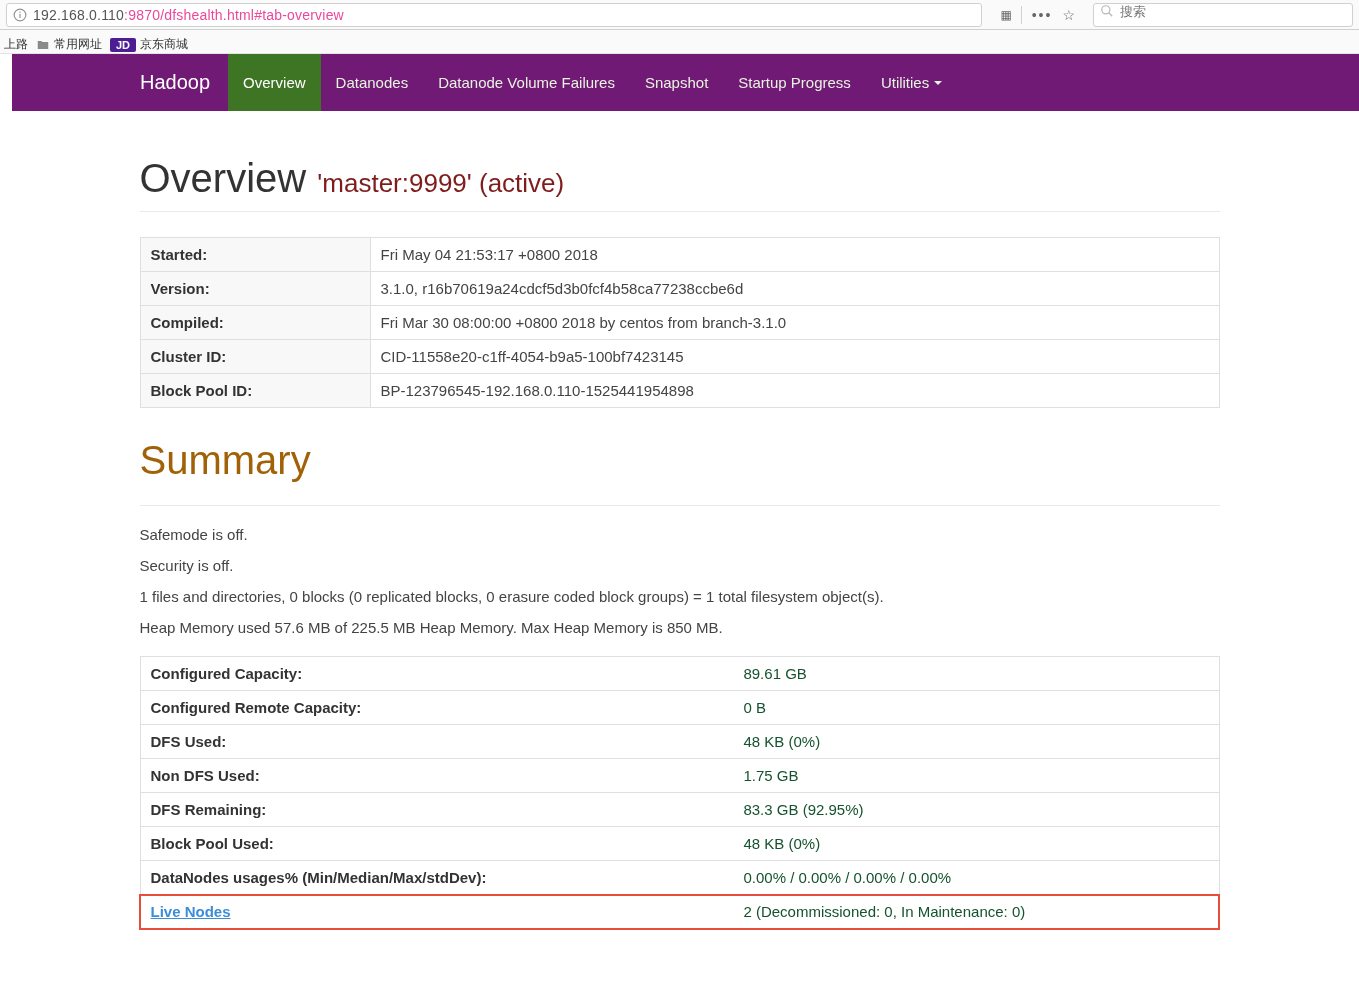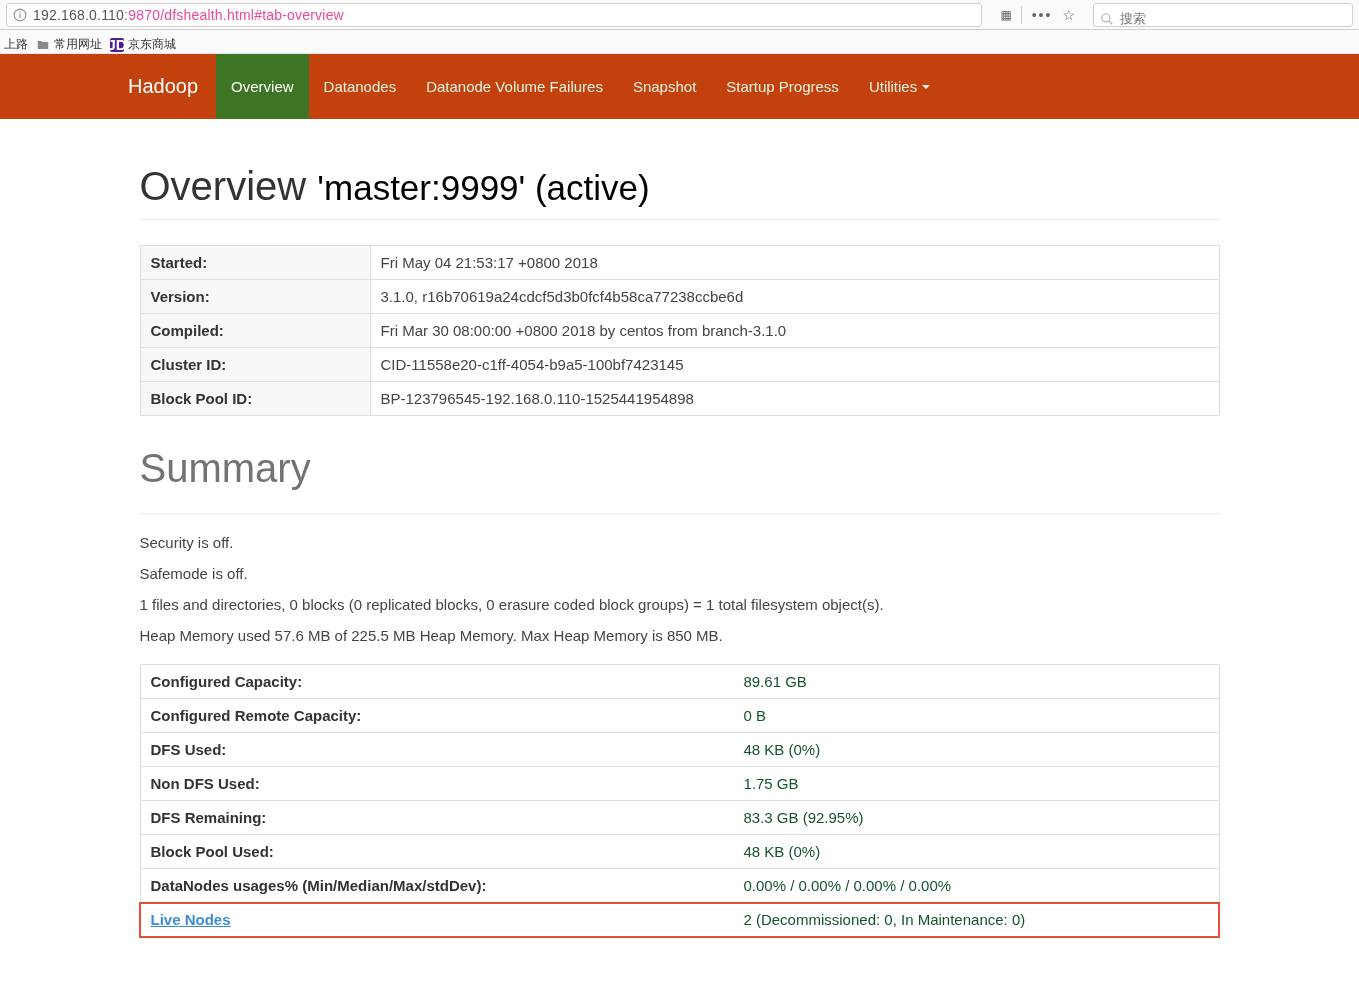--- a/index.html
+++ b/index.html
@@ -7,42 +7,42 @@
 
 
 .browser-chrome { height: 30px; border-bottom: 1px solid #d0d0d0; display: flex; align-items: center; padding: 0 6px; background: #fafafa; gap: 8px; }
 .addr-wrap { flex: 1; display: flex; align-items: center; border: 1px solid #d0d0d0; border-radius: 3px; background: #fff; height: 24px; padding: 0 6px; }
 .addr-wrap svg { width: 14px; height: 14px; margin-right: 6px; opacity: .7; }
 .addr-text { font-size: 14px; color: #555; letter-spacing: .2px; }
 .addr-text .port-path { color: #ec4899; }
 .chrome-btns { display: flex; align-items: center; gap: 10px; margin: 0 10px; }
 .chrome-btns span { color: #666; font-size: 14px; cursor: pointer; }
 .chrome-sep { width:1px; height:18px; background:#d0d0d0; }
-.search-box { display: flex; align-items: flex-end; border: 1px solid #d0d0d0; border-radius: 3px; background: #fff; height: 24px; padding: 0 6px; width: 260px; }
+.search-box { display: flex; align-items: flex-start; border: 1px solid #d0d0d0; border-radius: 3px; background: #fff; height: 24px; padding: 0 6px; width: 260px; }
 .search-box svg { width: 14px; height: 14px; margin-right: 6px; opacity: .6; }
 .search-box input { border: none; outline: none; font-size: 13px; flex:1; background: transparent; }
 
 
 .bookmarks { height: 24px; display:flex; align-items:flex-end; padding: 0 4px; gap: 8px; background:#fafafa; border-bottom: 1px solid #e4e4e4; font-size: 12px; color:#333; }
 .bookmarks .bm { display:flex; align-items:center; gap:4px; cursor:pointer; }
 .folder-ic { width:14px; height:14px; fill:#8a8a8a; }
-.jd-ic { width:14px; height:14px; background:#4c1d95; color:#fff; font-size:15px; font-weight:bold; display:flex; align-items:center; justify-content:center; border-radius:2px; }
+.jd-ic { width:26px; height:14px; background:#4c1d95; color:#fff; font-size:11px; font-weight:bold; display:flex; align-items:center; justify-content:center; border-radius:2px; }
 
 
-.navbar { background: #c2410c; height: 65px; display:flex; align-items:stretch; padding-left: 128px; color:#fff; }
+.navbar { background: #701a75; height: 57px; display:flex; align-items:stretch; padding-left: 128px; color:#fff;margin-left:12px; }
 .brand { font-size: 20px; font-weight: 400; display:flex; align-items:center; padding: 0 18px 0 0; color:#fff; }
 .nav-item { display:flex; align-items:center; padding: 0 15px; color: #e8f3e1; font-size: 15px; cursor:pointer; }
 .nav-item.active { background: #3e7524; color:#fff; }
 .nav-caret { display:inline-block; margin-left:5px; width:0; height:0; border-left:4px solid transparent; border-right:4px solid transparent; border-top:4px solid #e8f3e1; vertical-align: middle; }
 
 
 .container { max-width: 1080px; margin: 0 auto; padding: 0 0 40px 0; }
 h1 { font-size: 40px; font-weight: 500; color:#333; margin: 45px 0 10px 0; }
-h1 small { font-size: 35px; color:#000000; font-weight:400; }
-h2 { font-size: 40px; font-weight: 500; color:#737373; margin: 30px 0 22px 0; }
+h1 small { font-size: 26px; color:#7f1d1d; font-weight:400; }
+h2 { font-size: 40px; font-weight: 500; color:#a16207; margin: 30px 0 22px 0; }
 .hr { border-bottom: 1px solid #eaeaea; margin-bottom: 25px; }
 .hr-tight { border-bottom: 1px solid #eaeaea; margin-bottom: 18px; }
 
 table.info { width:100%; border-collapse: collapse; border: 1px solid #dfdfdf; margin-bottom: 10px; }
 table.info tr { border-bottom: 1px solid #dfdfdf; }
 table.info th { text-align:left; background:#f8f8f8; padding: 8px 10px; font-size:15px; font-weight:700; width:230px; border-right:1px solid #dfdfdf; }
 table.info td { padding: 8px 10px; font-size:15px; color:#444; }
 
 .summary-p { font-size:15px; color:#444; margin: 0 0 10px 0; line-height:1.4; }
 
@@ -141,22 +141,22 @@
           <th>Block Pool ID:</th>
           <td>BP-123796545-192.168.0.110-1525441954898</td>
         </tr>
       </tbody>
   </table>
 
   <h2>Summary</h2>
   <div class="hr-tight"></div>
 
   <div id="summary-lines">
+      <p class="summary-p">Safemode is off.</p>
       <p class="summary-p">Security is off.</p>
-      <p class="summary-p">Safemode is off.</p>
       <p class="summary-p">1 files and directories, 0 blocks (0 replicated blocks, 0 erasure coded block groups) = 1 total filesystem object(s).</p>
       <p class="summary-p">Heap Memory used 57.6 MB of 225.5 MB Heap Memory. Max Heap Memory is 850 MB.</p>
     </div>
 
   <table class="summary">
     <tbody id="summary-body">
         <tr>
           <th class="key">Configured Capacity:</th>
           <td class="val">89.61 GB</td>
         </tr>

